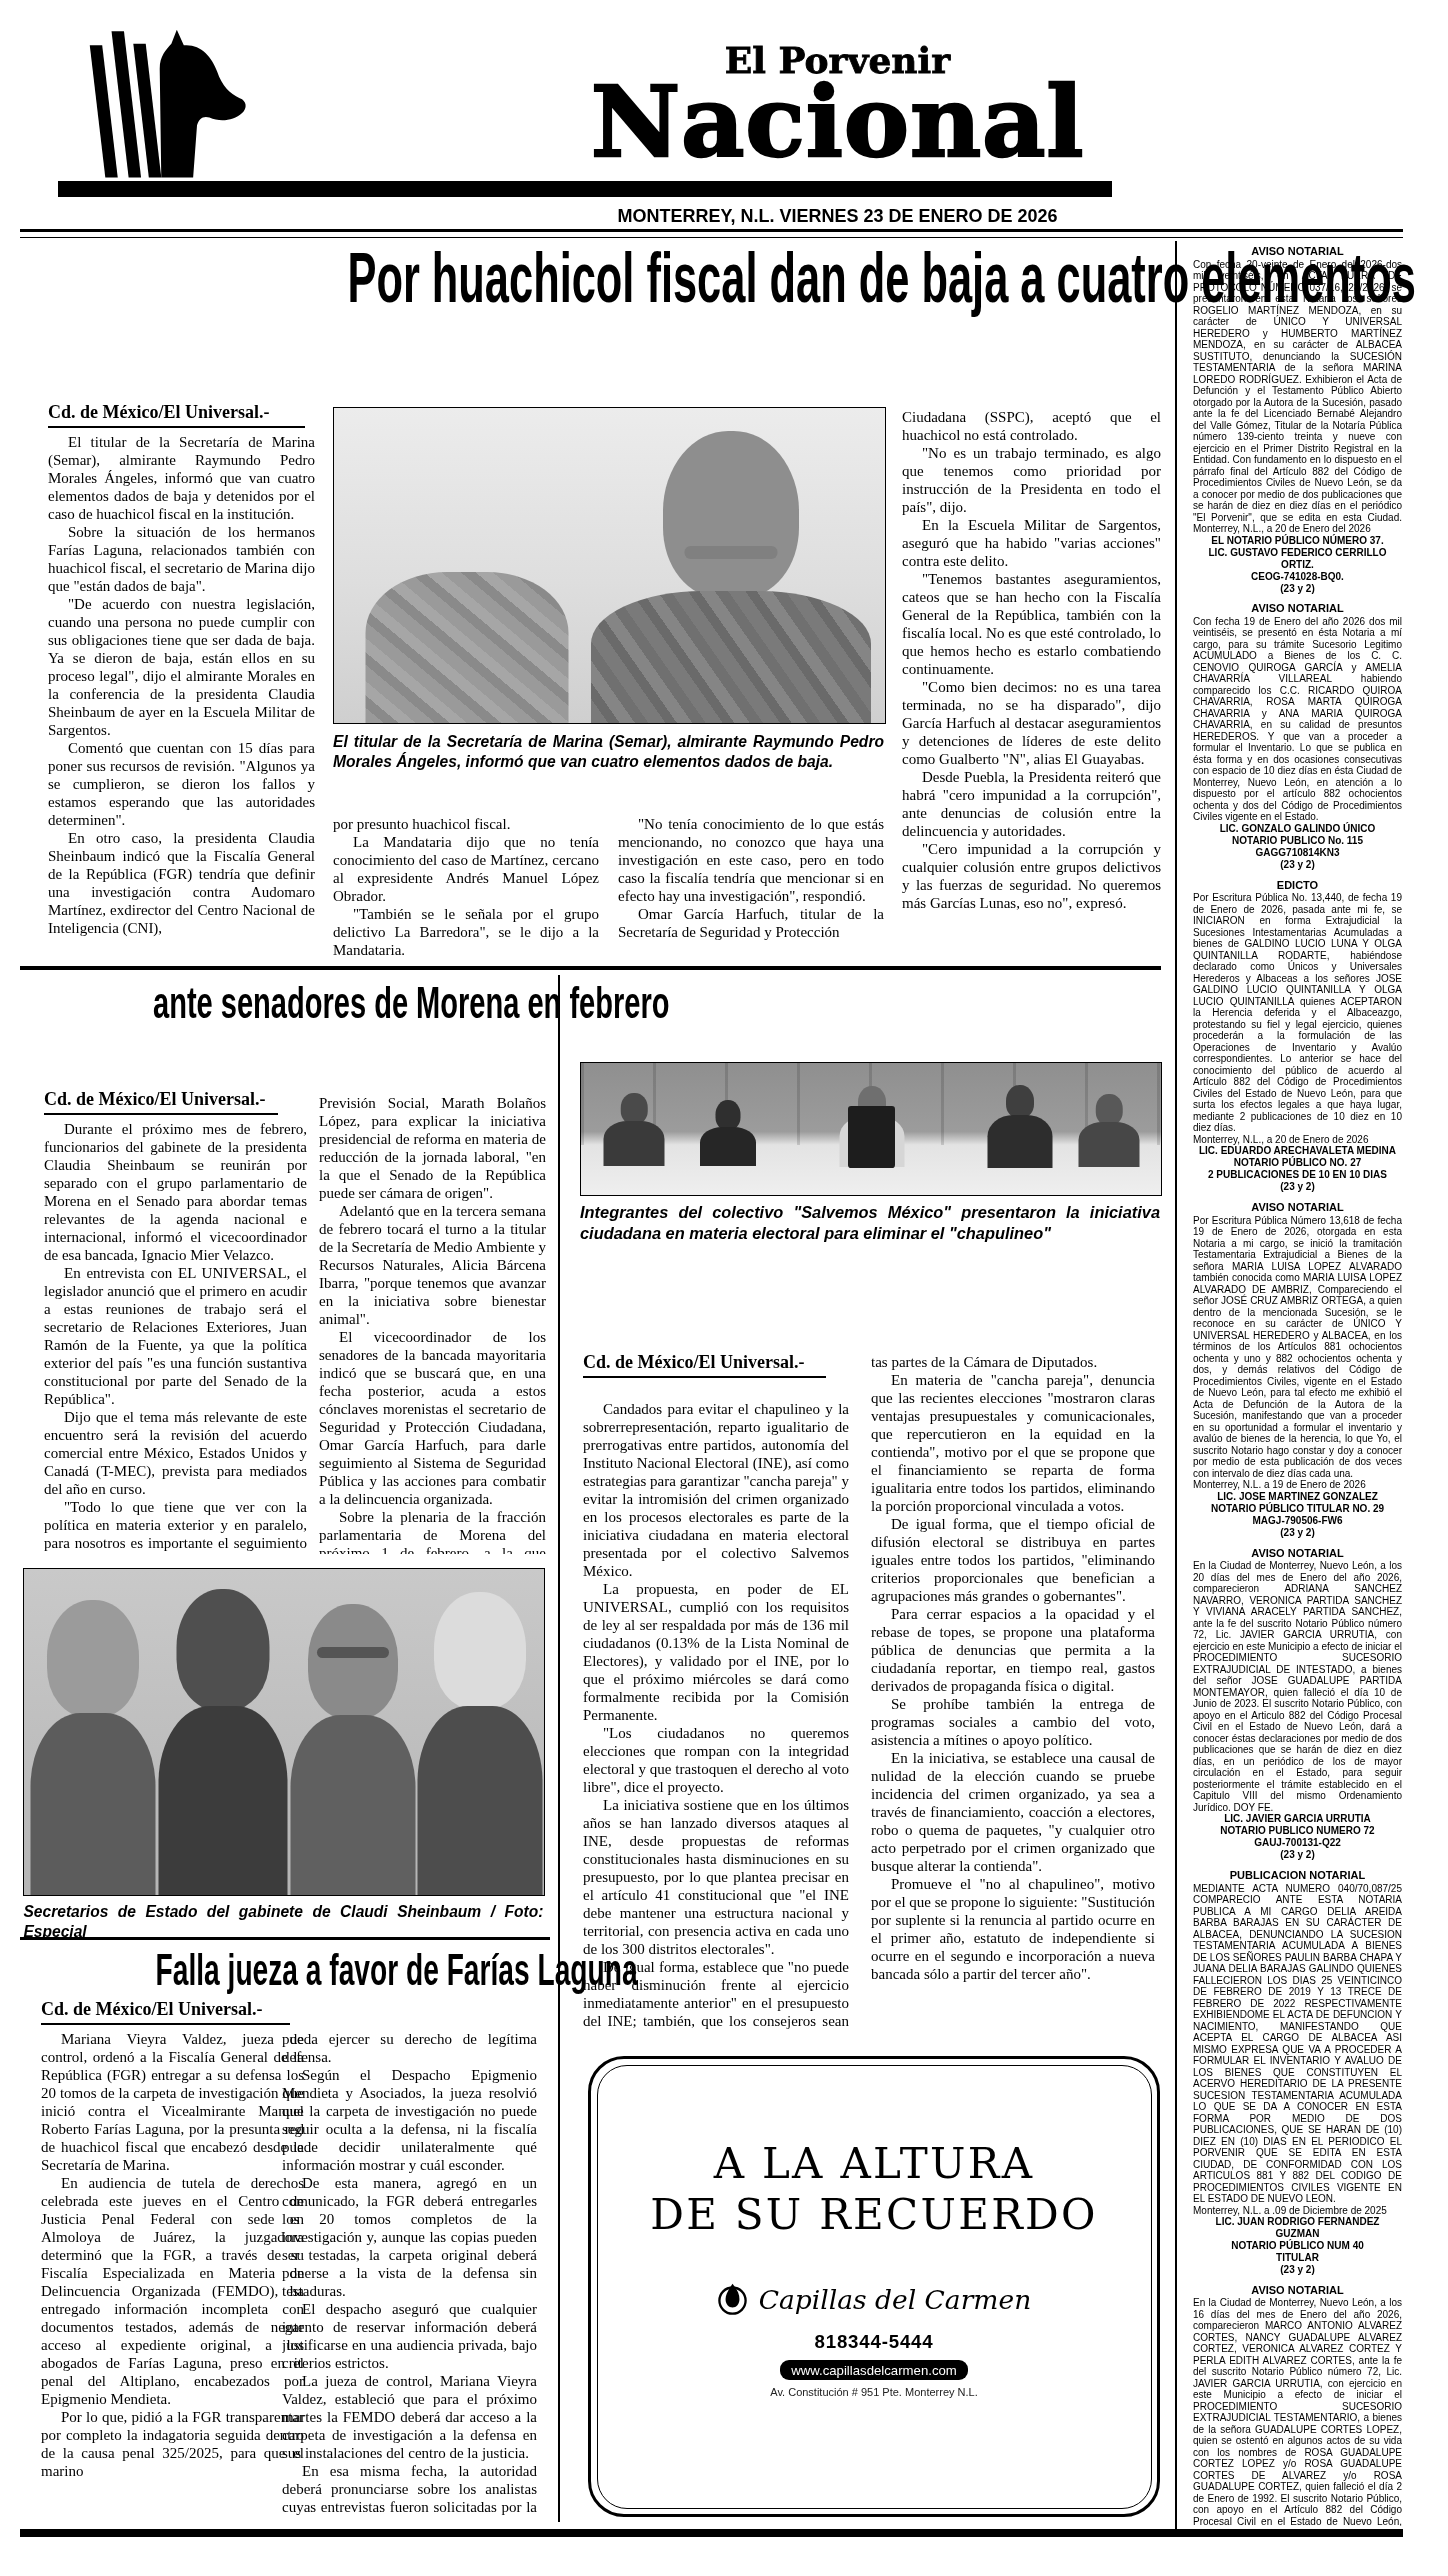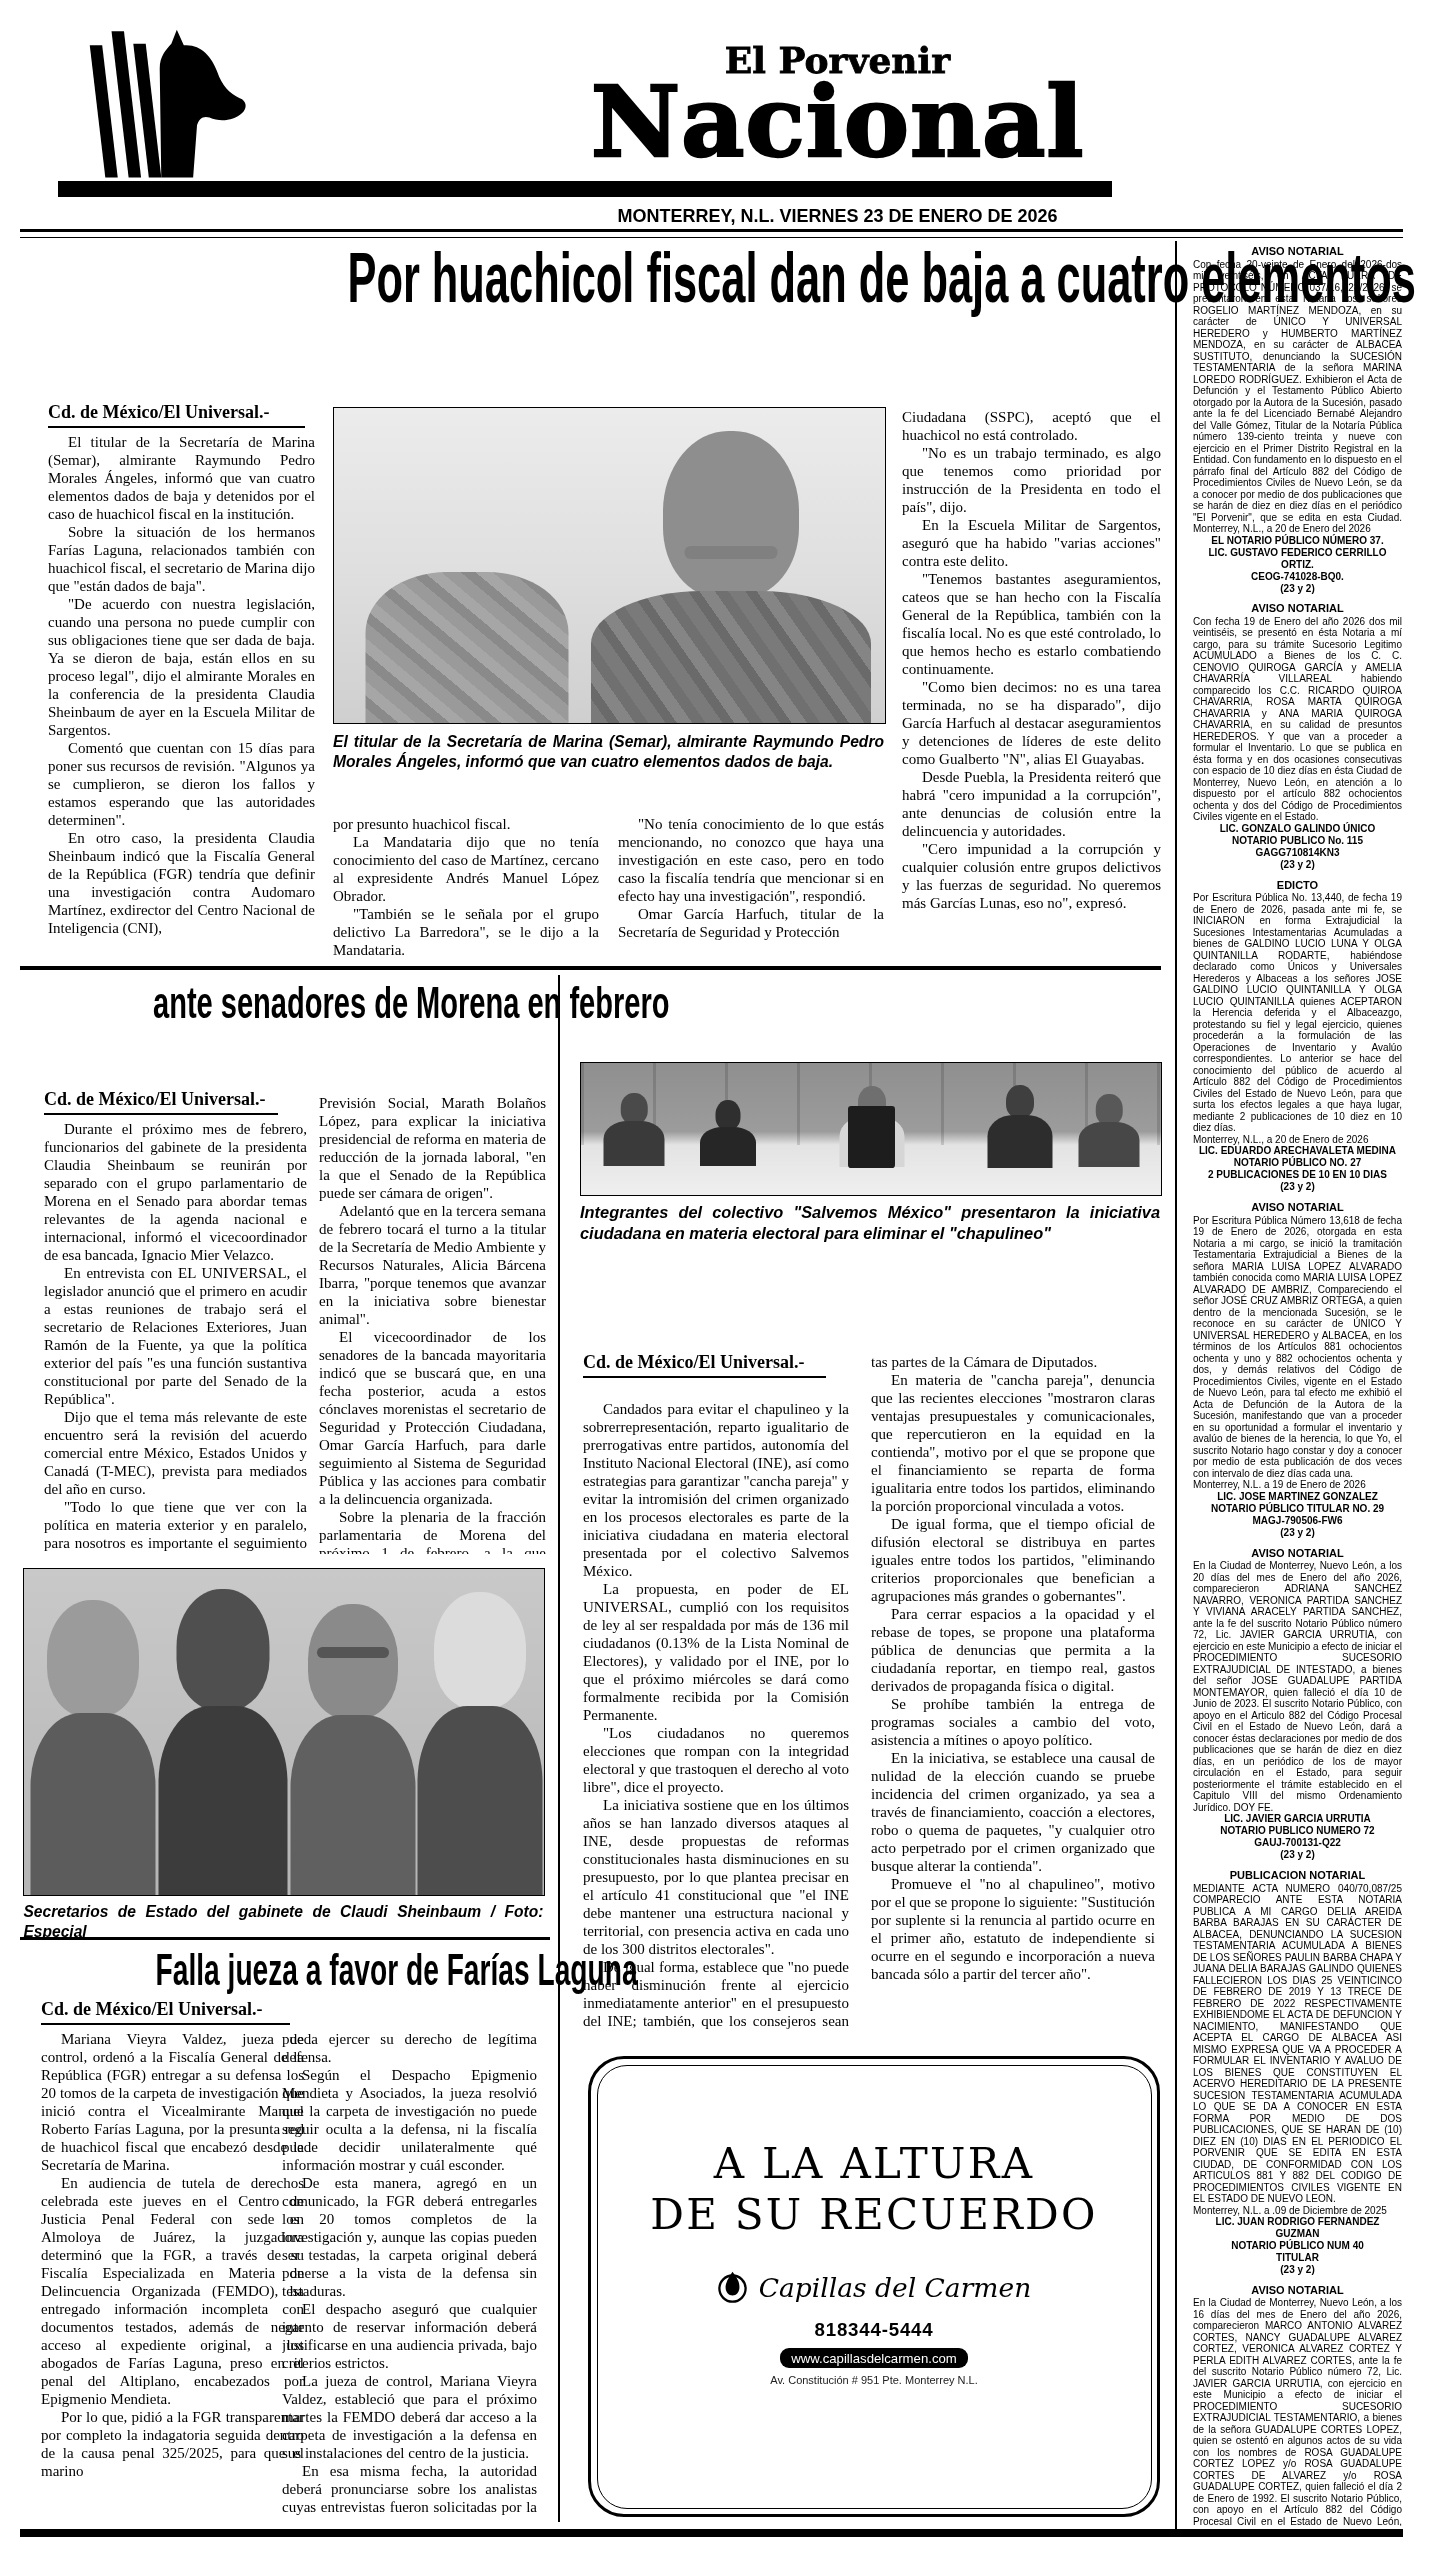--- a/index.html
+++ b/index.html
@@ -198,21 +198,21 @@
       <p>Para cerrar espacios a la opacidad y el rebase de topes, se propone una plataforma pública de denuncias que permita a la ciudadanía reportar, en tiempo real, gastos derivados de propaganda física o digital.</p>
       <p>Se prohíbe también la entrega de programas sociales a cambio del voto, asistencia a mítines o apoyo político.</p>
       <p>En la iniciativa, se establece una causal de nulidad de la elección cuando se pruebe incidencia del crimen organizado, ya sea a través de financiamiento, coacción a electores, robo o quema de paquetes, "y cualquier otro acto perpetrado por el crimen organizado que busque alterar la contienda".</p>
       <p>Promueve el "no al chapulineo", motivo por el que se propone lo siguiente: "Sustitución por suplente si la renuncia al partido ocurre en el primer año, estatuto de independiente si ocurre en el segundo e incorporación a nueva bancada sólo a partir del tercer año".</p>
     </div>
 
   <div class="abs ad-outer" style="left:588px;top:2056px;width:566px;height:455px;">
     <div class="ad-inner">
       <div class="ad-big" style="margin-top:72px;">A LA ALTURA</div>
       <div class="ad-big">DE SU RECUERDO</div>
-      <div style="display:flex;align-items:center;gap:11px;margin-top:27px;">
+      <div style="display:flex;align-items:center;gap:11px;margin-top:39px;">
         <span>
           <svg viewBox="0 0 40 48" width="31" height="37">
             <circle cx="20" cy="28" r="17" fill="none" stroke="#000" stroke-width="3"></circle>
             <path d="M20 6 C26 14 29 19 29 26 C29 33 25 37 20 37 C15 37 11 33 11 26 C11 21 14 15 20 6 Z" fill="#000"></path>
           </svg>
         </span>
         <span class="ad-brand">Capillas del Carmen</span>
       </div>
       <div class="ad-phone" style="margin-top:11px;">818344-5444</div>
       <div class="ad-web" style="margin-top:7.8px;">www.capillasdelcarmen.com</div>

